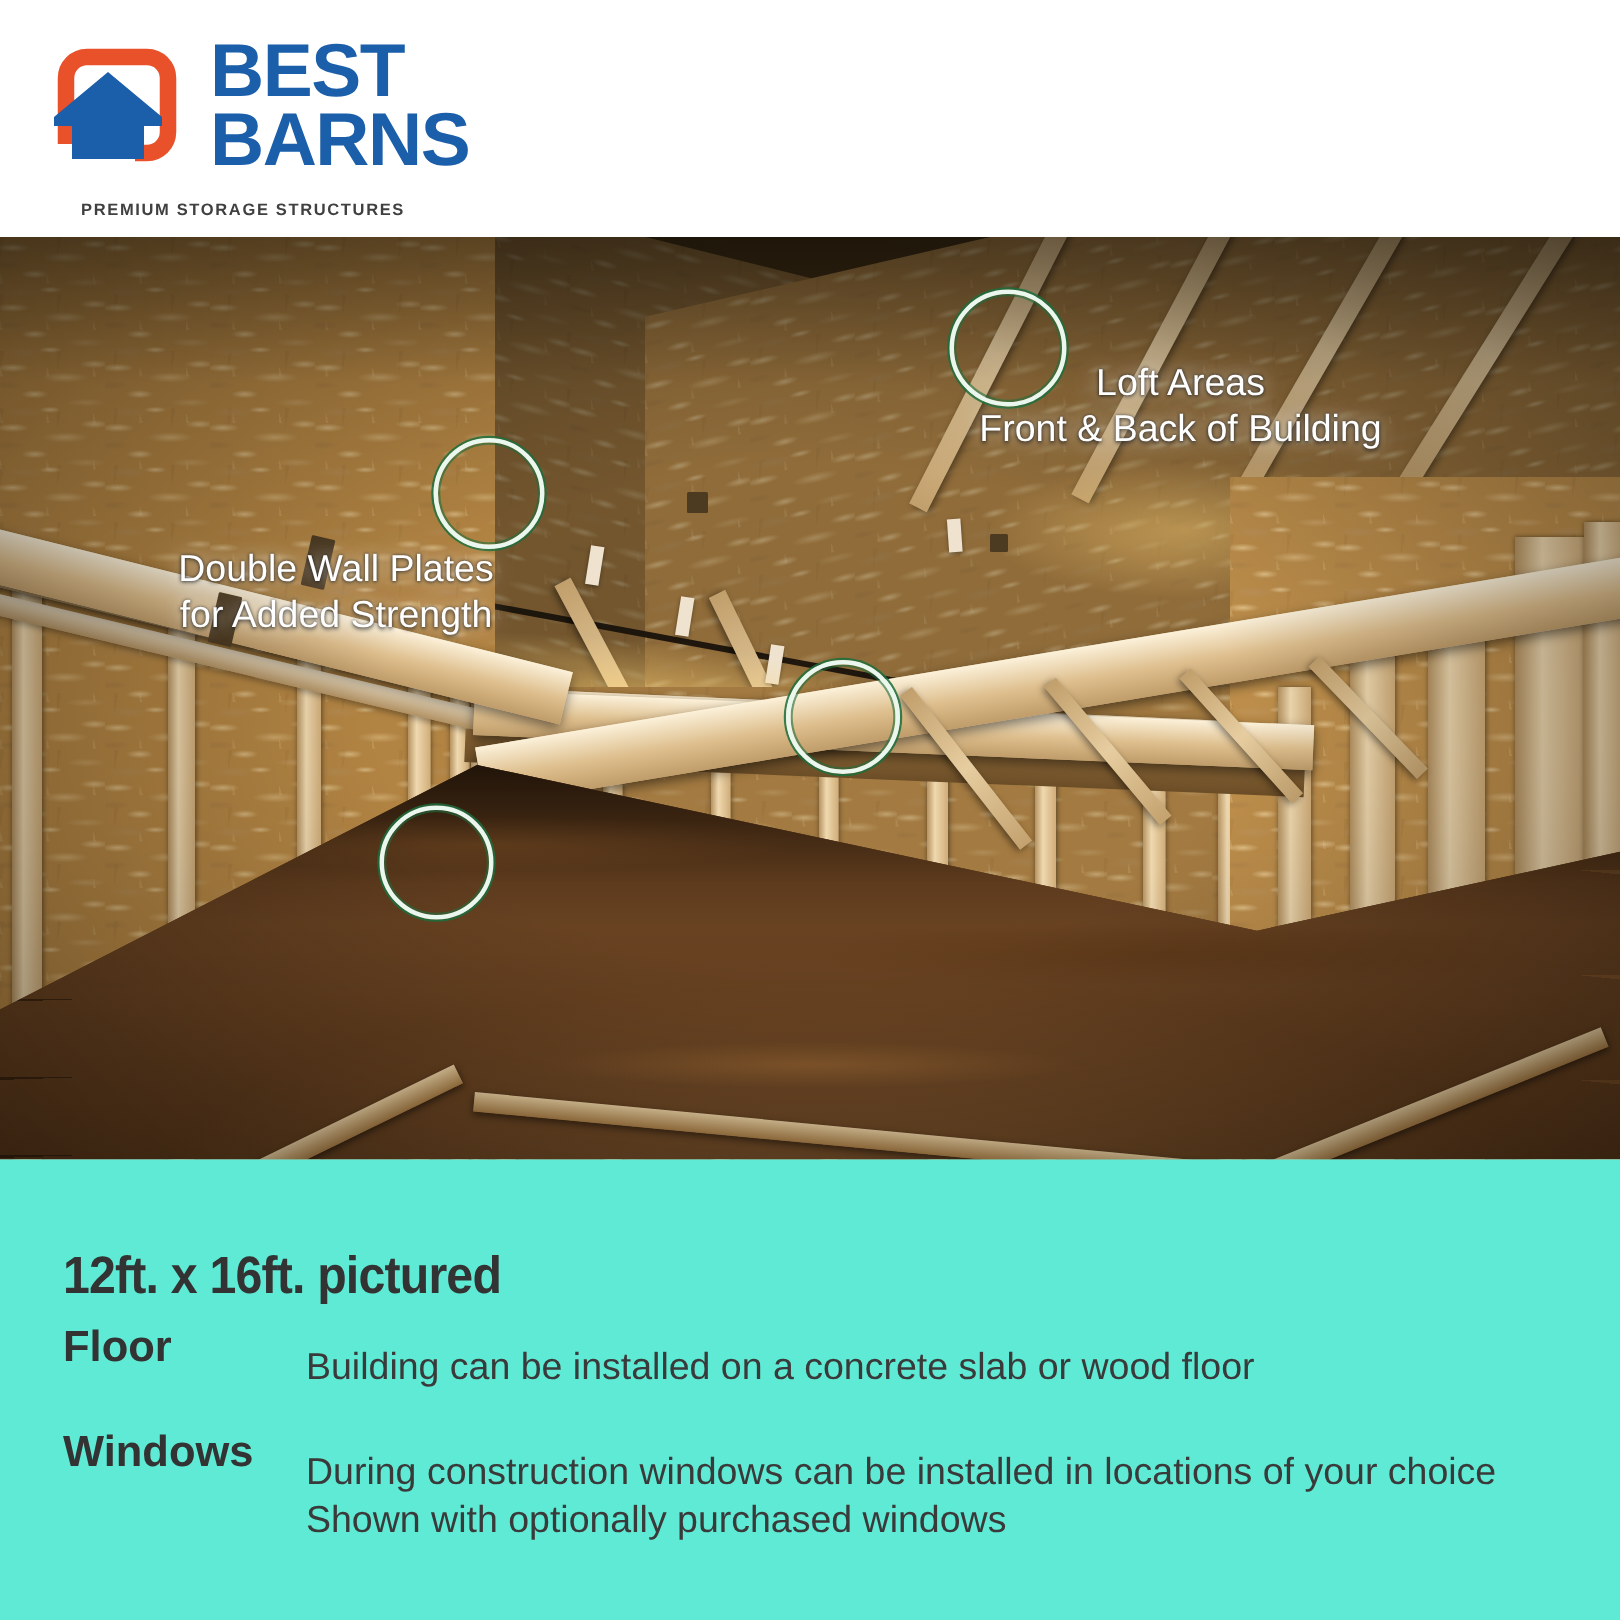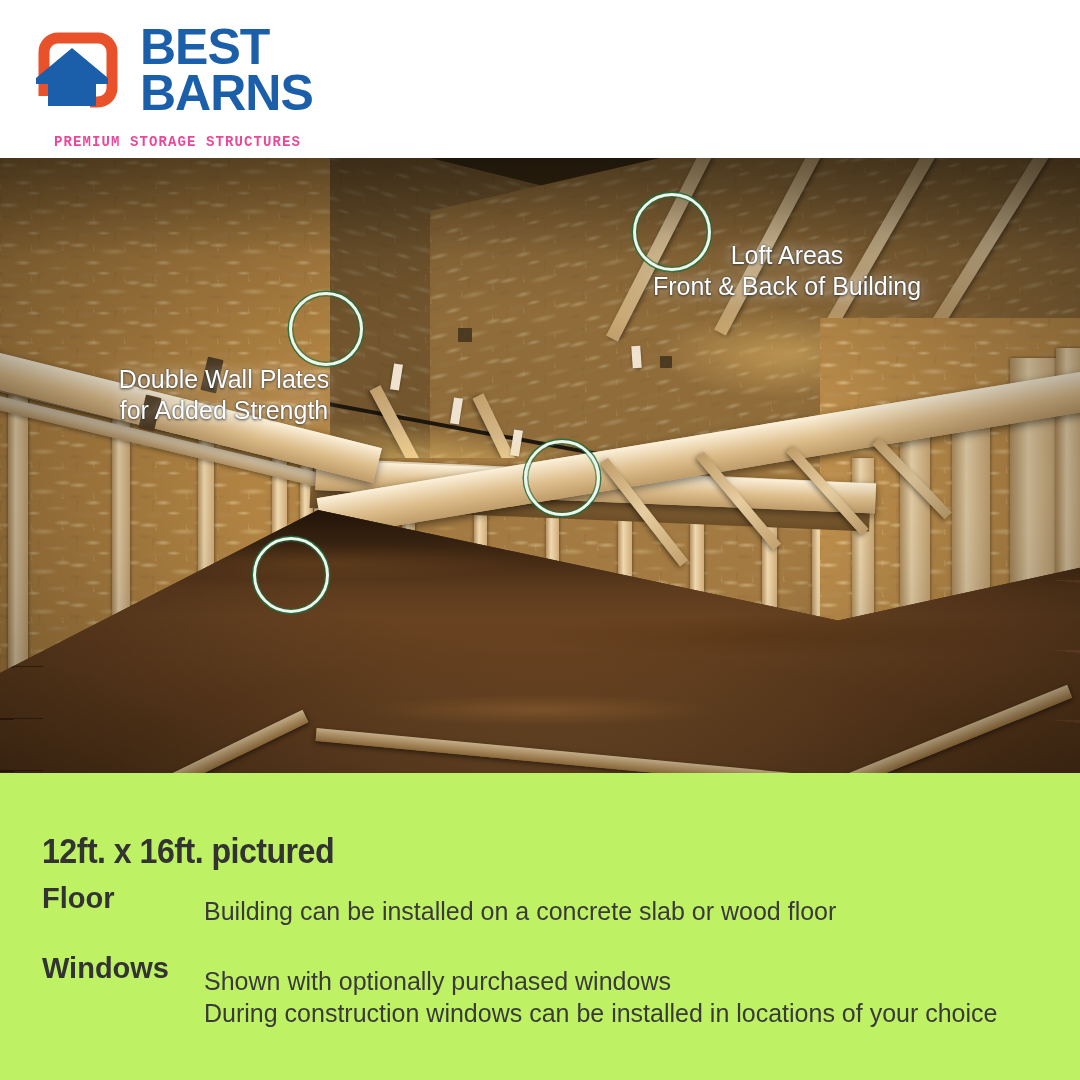--- a/index.html
+++ b/index.html
@@ -43,25 +43,25 @@
     color: #1B5FAA;
     letter-spacing: -1px;
     line-height: 0.92;
     font-size: 50px;
     display: block;
   }
   .logo-best { margin-top: 2px; }
   .logo-tag {
     position: absolute;
     left: 28px; top: 112px;
-    font-family: Liberation Mono, monospace;
+    font-family: Liberation Sans, sans-serif;
     font-weight: bold;
-    font-size: 14px;
+    font-size: 11px;
     letter-spacing: 1.1px;
-    color: #ec4899;
+    color: #404040;
     white-space: nowrap;
   }
 
   
   .photo {
     position: absolute;
     left: 0; top: 158px;
     width: 1080px; height: 615px;
     overflow: hidden;
     background: #3a2a13;
@@ -240,21 +240,21 @@
       0 1px 3px rgba(0,0,0,.75),
       0 0 2px rgba(0,0,0,.6);
   }
   .anno-label.center { text-align: center; }
 
   
   .info {
     position: absolute;
     left: 0; top: 773px;
     width: 1080px; height: 307px;
-    background: #bef264;
+    background: #5eead4;
   }
   .info-title {
     position: absolute;
     left: 42px; top: 58px;
     font-family: "Liberation Sans Narrow", "Liberation Sans", sans-serif;
     font-weight: bold;
     font-size: 35px;
     letter-spacing: -0.6px;
     color: #333333;
     transform: scaleX(.92);
@@ -421,18 +421,18 @@
   <div class="info-row floor-row">
     <div class="info-term">Floor</div>
     <div class="info-defs">
       <div>Building can be installed on a concrete slab or wood floor</div>
     </div>
   </div>
 
   <div class="info-row windows-row">
     <div class="info-term">Windows</div>
     <div class="info-defs">
+      <div>During construction windows can be installed in locations of your choice</div>
       <div>Shown with optionally purchased windows</div>
-      <div>During construction windows can be installed in locations of your choice</div>
     </div>
   </div>
 
 </div>
 
 </body></html>

